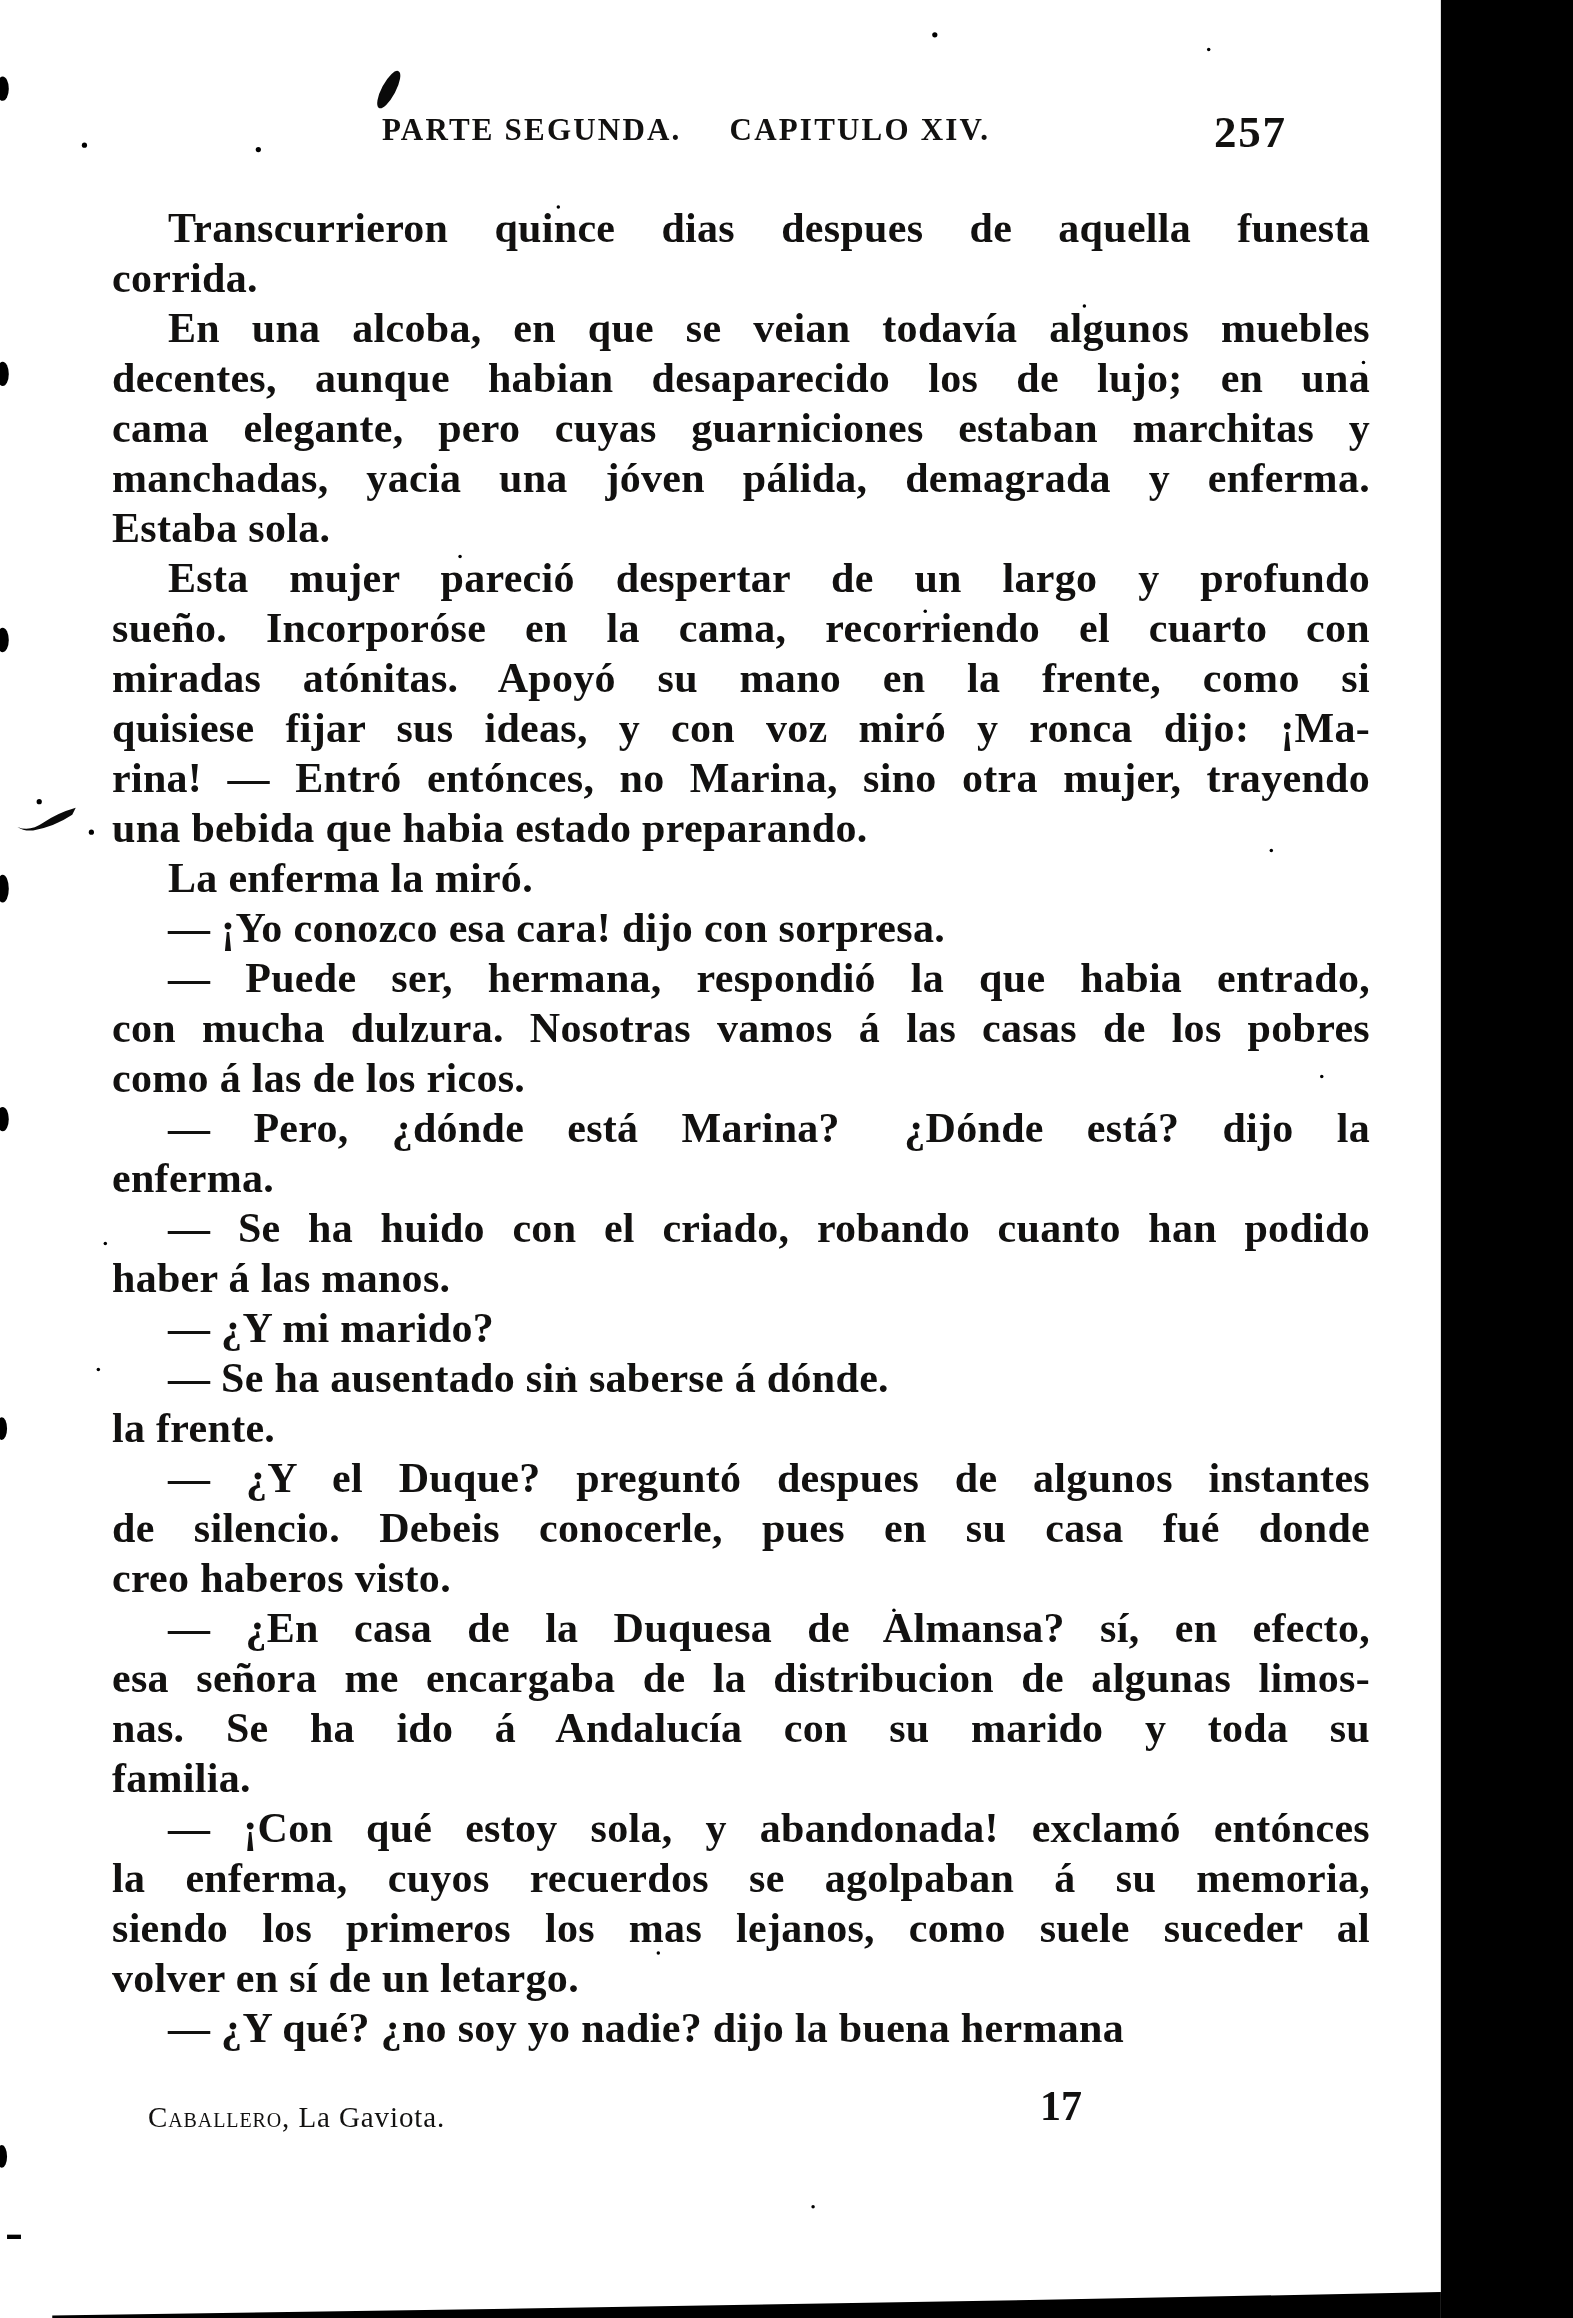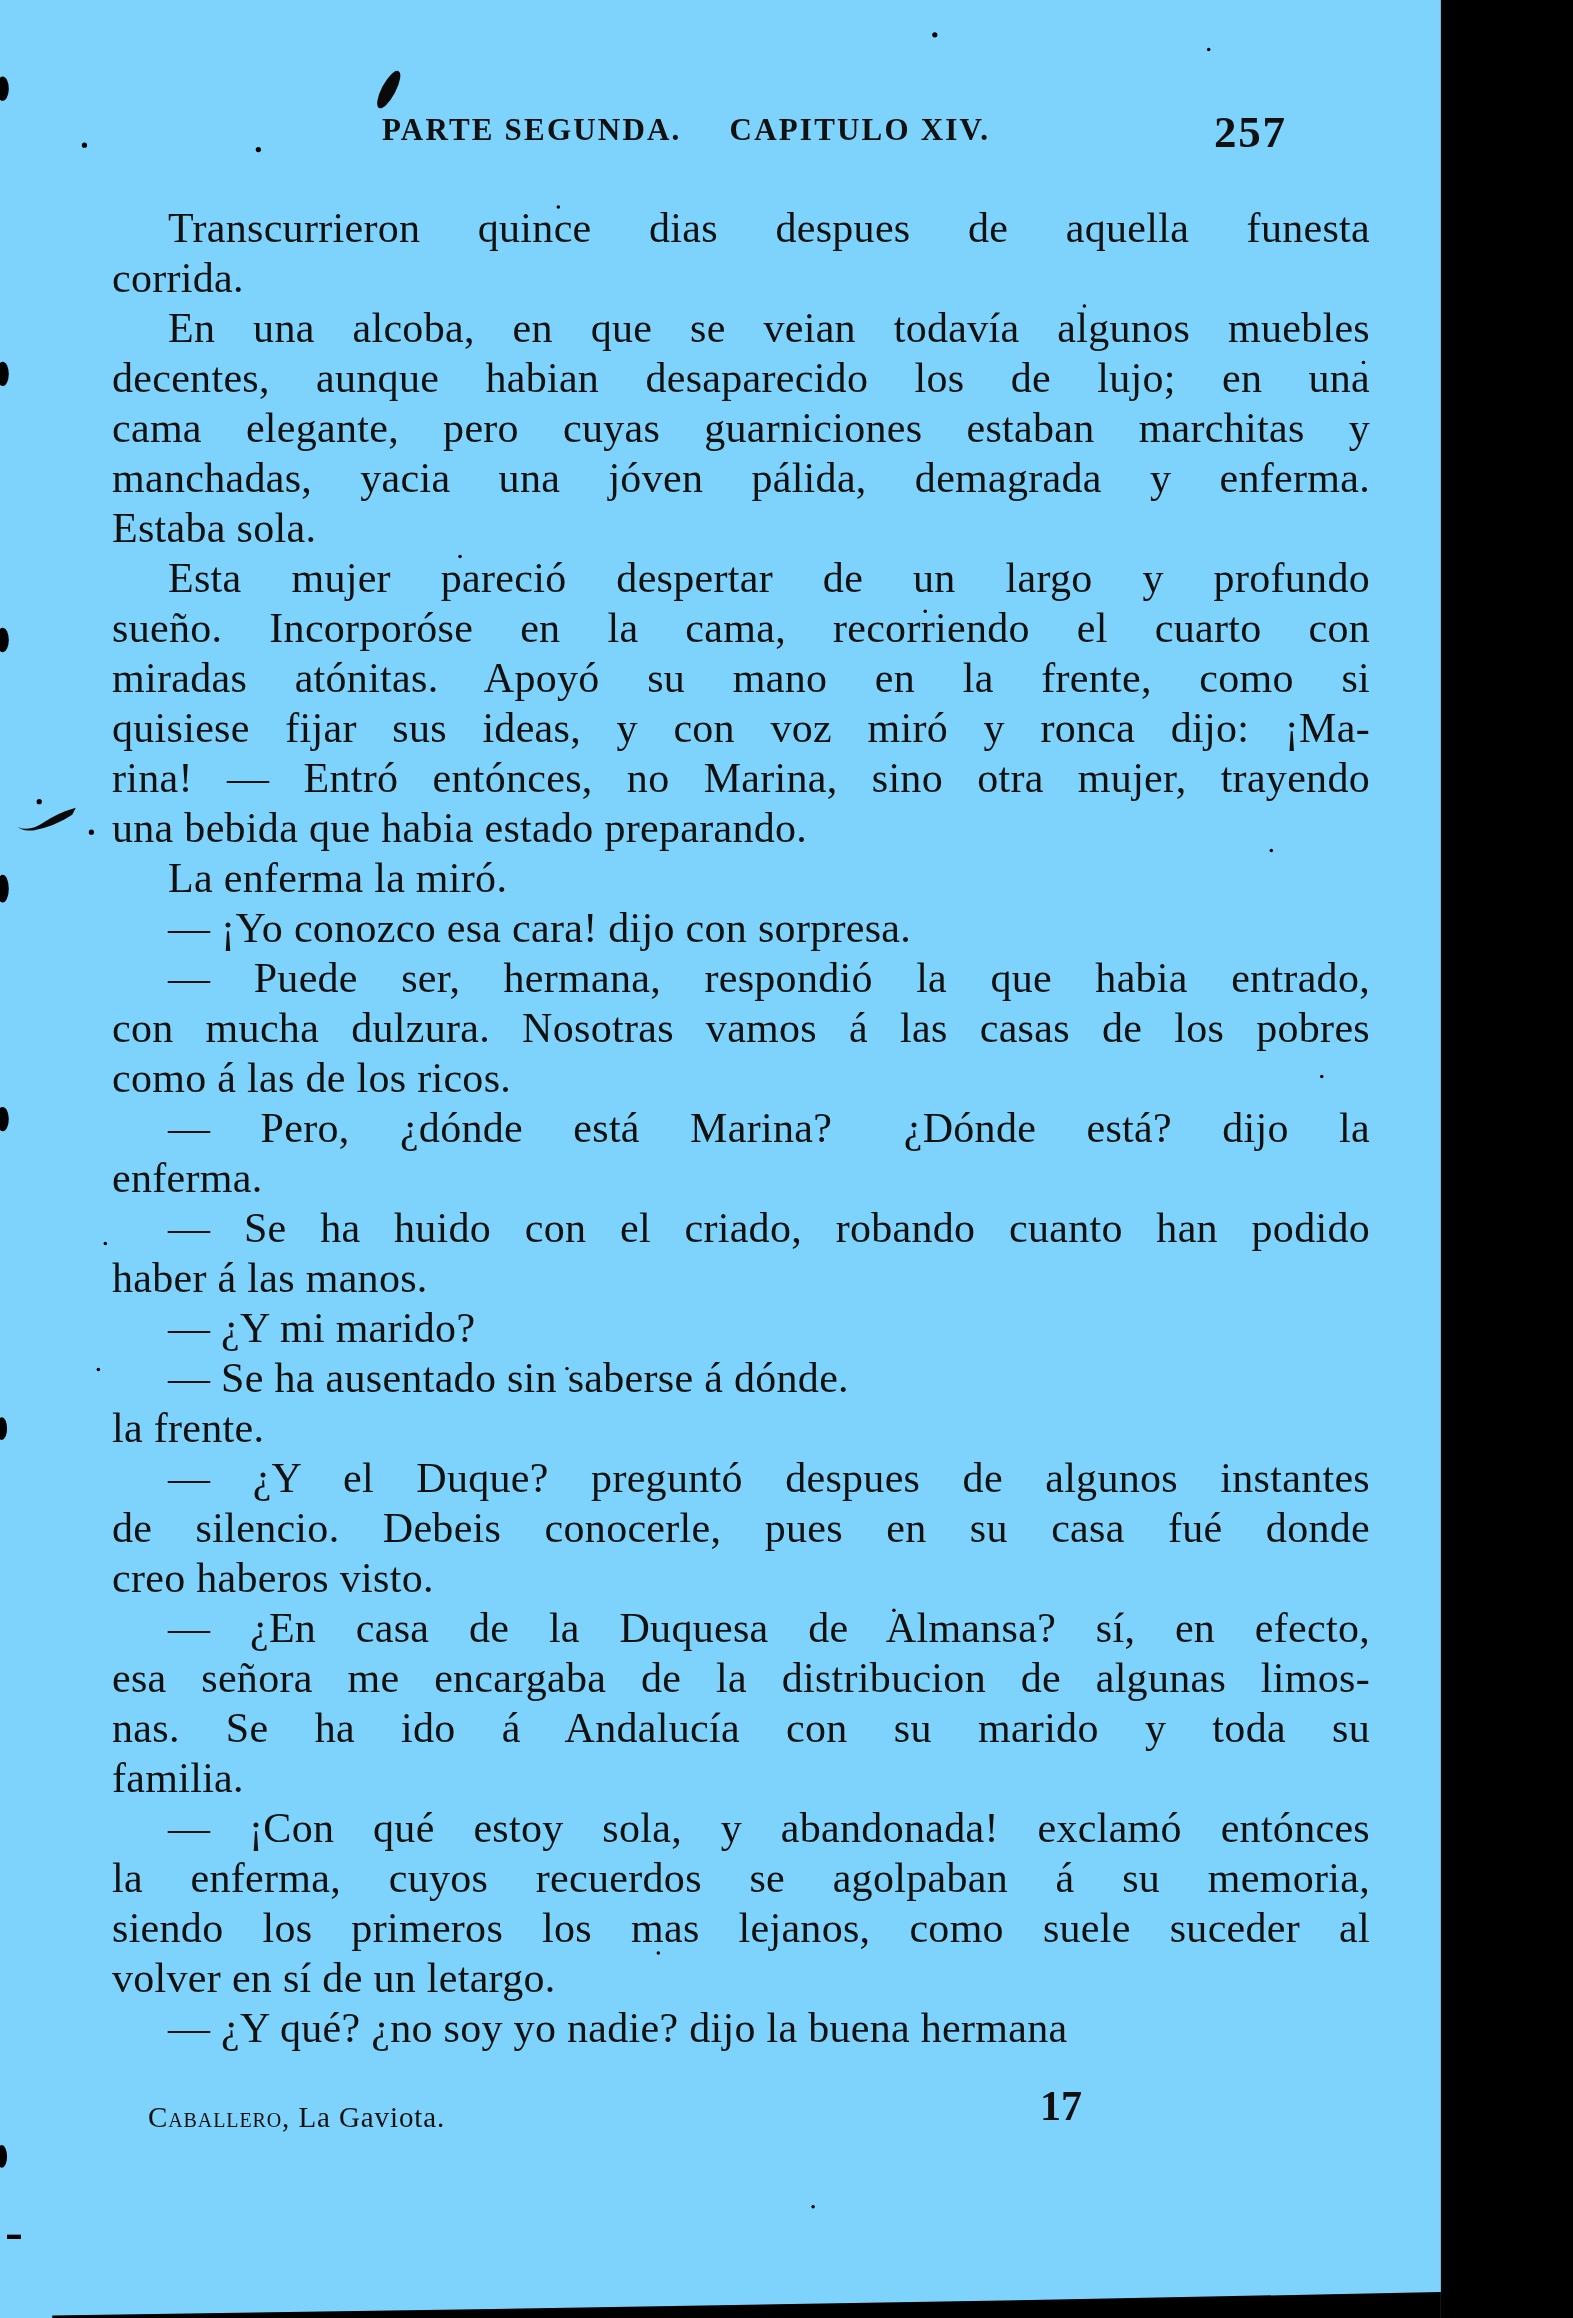--- a/index.html
+++ b/index.html
@@ -1,37 +1,37 @@
 <!DOCTYPE html>
 <html style="font-size:14px"><head>
 <meta charset="utf-8">
 <style>
   html,body{margin:0;padding:0;background:#777;}
   .page{
     position:relative;
     width:1574px;height:2319px;
-    background:#7dd3fc;
+    background:#ffffff;
     overflow:hidden;
     font-family:"Liberation Serif","DejaVu Serif",serif;
     color:#121110;
   }
   
   .header{
     position:absolute;left:382px;top:114px;
     font-size:31px;font-weight:bold;letter-spacing:2.2px;
     white-space:nowrap;line-height:1;
   }
   .header .chapter{margin-left:48px;}
   .pagenum{
     position:absolute;left:1169px;top:110px;
     font-size:45px;font-weight:bold;letter-spacing:1.7px;line-height:1;margin-left:45px;
   }
   
   .body{
-    position:absolute;left:112px;top:203px;width:1258px;
+    position:absolute;left:112px;top:203px;width:1258px;font-weight:bold;
   }
   .line{
     height:50px;line-height:50px;font-size:42px;
     letter-spacing:0.3px;
     text-align:justify;text-align-last:justify;
     white-space:normal;overflow:visible;
   }
   .line.indent{padding-left:56px;}
   .line.end{text-align-last:left;}
   

